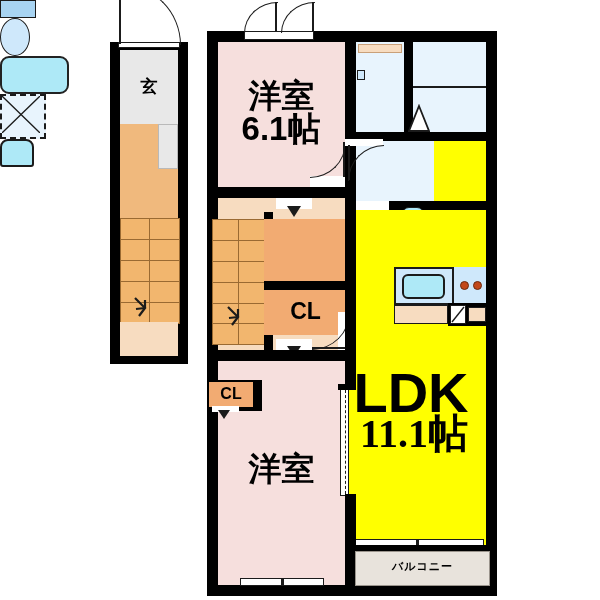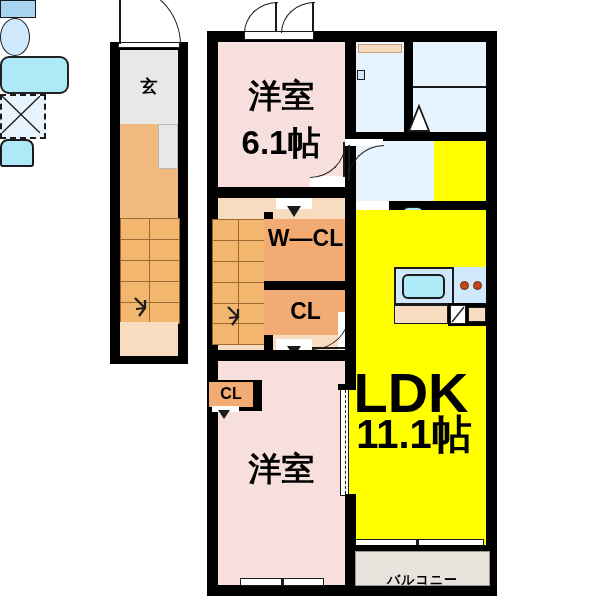--- a/index.html
+++ b/index.html
@@ -17,25 +17,25 @@
   .room-stair{background:#f0b97d;}
   .room-balcony{background:#e2ddd6;}
   .room-shoe{background:#e8e8e8;}
   .white{background:#ffffff;}
   
   .lbl{position:absolute;color:#000;font-weight:bold;text-align:center;
        line-height:1.05;letter-spacing:0;white-space:nowrap;}
   .lbl-room{font-size:33px;}
   .lbl-area{font-size:33px;}
   .lbl-ldk{font-size:56px;}
-  .lbl-ldk-area{font-size:40px;}
+  .lbl-ldk-area{font-size:40px;font-family:Liberation Serif, serif;}
   .lbl-cl{font-size:23px;}
   .lbl-cl-sm{font-size:16px;}
   .lbl-gen{font-size:17px;}
-  .lbl-bal{font-size:13px;letter-spacing:1px;margin-top:12px;}
+  .lbl-bal{font-size:11px;letter-spacing:1px;}
   .fx-line{background:#1b1b1b;}
   .tub{background:#aee9f7;border:2px solid #222;border-radius:9px;}
   .basin{background:#aee9f7;border:2px solid #1b1b1b;}
   .counter{background:#f7dcc0;border:1.6px solid #1b1b1b;}
   .knob{position:absolute;width:7px;height:7px;border-radius:50%;
         background:#c2481a;border:1px solid #6b2a10;}
   .dash{border:2px dashed #1b1b1b;background:#e8f4fd;}
   .toilet-bowl{background:#cfe8fb;border:1.8px solid #1b1b1b;border-radius:50%;}
   .toilet-tank{background:#a8d4f2;border:1.6px solid #1b1b1b;}
   .stair-tread{position:absolute;border:1px solid #9a6a32;background:#f2b66e;}
@@ -92,21 +92,21 @@
   <div class="abs room-hall" style="left:120px;top:322px;width:58px;height:34px;"></div>
 
   <div class="lbl lbl-gen" style="left:120px;top:78px;width:58px;">玄</div>
 
   <div class="abs wall" style="left:207px;top:31px;width:290px;height:565px;"></div>
 
   <div class="abs white" style="left:218px;top:42px;width:268px;height:543px;"></div>
 
   <div class="abs room-pink" style="left:218px;top:42px;width:127px;height:145px;"></div>
   <div class="lbl lbl-room" style="left:218px;top:79px;width:127px;">洋室</div>
-  <div class="lbl lbl-area" style="left:214px;top:126px;width:134px;">6.1帖</div>
+  <div class="lbl lbl-area" style="left:214px;top:112px;width:134px;">6.1帖</div>
 
   <div class="abs winline" style="left:244px;top:31px;width:70px;height:9px;"></div>
   <div class="arc arc-tl" style="left:244px;top:2px;width:33px;height:30px;"></div>
   <div class="leaf" style="left:275px;top:2px;width:2px;height:30px;"></div>
   <div class="arc arc-tl" style="left:281px;top:2px;width:33px;height:30px;"></div>
   <div class="leaf" style="left:312px;top:2px;width:2px;height:30px;"></div>
 
   <div class="abs white" style="left:310px;top:176px;width:35px;height:11px;"></div>
   <div class="arc arc-br" style="left:310px;top:142px;width:35px;height:35px;"></div>
   <div class="leaf" style="left:343px;top:142px;width:2px;height:35px;"></div>
@@ -204,21 +204,20 @@
   <div class="abs" style="left:226px;top:305px;width:16px;height:24px;">
     <svg width="16" height="24" viewBox="0 0 16 24">
         <path d="M2,2 L12,12 L6,20" fill="none" stroke="#1b1b1b" stroke-width="2.2"></path>
         <path d="M12,12 L3,13 M12,12 L12,4" stroke="#1b1b1b" stroke-width="2.2" fill="none"></path>
       </svg>
   </div>
 
   <div class="abs wall" style="left:264px;top:212px;width:9px;height:138px;"></div>
 
   <div class="abs room-closet" style="left:264px;top:219px;width:83px;height:62px;"></div>
-  <div class="lbl lbl-cl" style="left:264px;top:225px;width:83px;line-height:1.15;">W—CL</div>
 
   <div class="abs wall" style="left:264px;top:281px;width:83px;height:9px;"></div>
 
   <div class="abs room-closet" style="left:264px;top:290px;width:83px;height:45px;"></div>
   <div class="lbl lbl-cl" style="left:264px;top:299px;width:83px;">CL</div>
 
   <div class="abs white" style="left:276px;top:198px;width:36px;height:11px;"></div>
   <div class="tri tri-dn" style="left:287px;top:206px;"></div>
 
   <div class="abs white" style="left:276px;top:339px;width:36px;height:11px;"></div>

